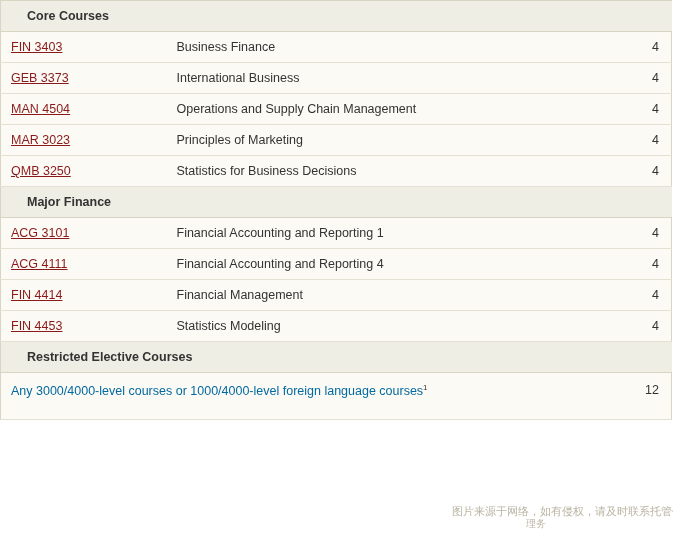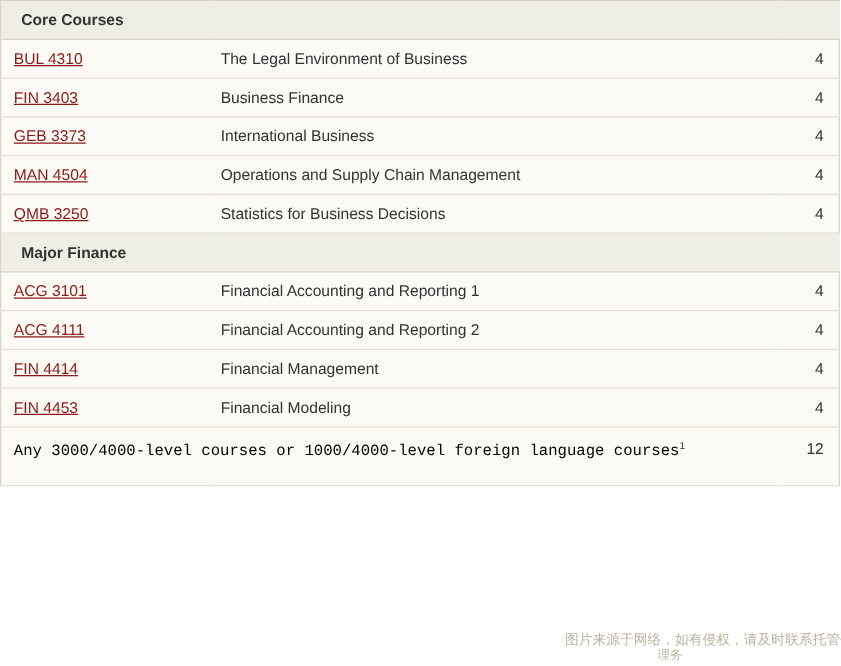--- a/index.html
+++ b/index.html
@@ -23,21 +23,21 @@
   .course-table tr {
     height: 31px;
   }
   .section-row td {
     background: #efeee4;
     font-weight: bold;
     color: #333333;
     font-size: 12.5px;
     border-top: 1px solid #d8d5c4;
     border-bottom: 1px solid #d8d5c4;
-    padding: 0 16px;
+    padding: 0 26px;
     height: 28px;
   }
   .section-row td.first {
     border-left: 1px solid #d8d5c4;
   }
   .course-row td {
     border-bottom: 1px solid #e3e1d4;
     padding: 0 10px;
     height: 30px;
     vertical-align: middle;
@@ -69,23 +69,22 @@
   .note-row td {
     background: #fbfaf5;
     border-bottom: 1px solid #e3e1d4;
     padding: 10px 10px 12px 10px;
     height: 24px;
     vertical-align: top;
   }
   .note-row td.first { border-left: 1px solid #d8d5c4; }
   .note-row td.last  { border-right: 1px solid #d8d5c4; }
   .note-text {
-    color: #000000;
+    color: #0369a1;
     font-size: 12.5px;
-    font-family: Liberation Mono, monospace;
   }
   sup {
     font-size: 8px;
     vertical-align: super;
   }
   .watermark {
     position: absolute;
     left: 452px;
     top: 504px;
     font-family: "DejaVu Sans", sans-serif;
@@ -111,69 +110,72 @@
     <col class="col-code">
     <col class="col-title">
     <col class="col-credits">
   </colgroup>
   <tbody>
 
     <tr class="section-row">
       <td class="first" colspan="3">Core Courses</td>
     </tr>
     <tr class="course-row">
-      <td class="first"><span class="code-link">BUL 4310</span></td>
-      <td><span class="title-text">The Legal Environment of Business</span></td>
-      <td class="col-credits last"><span class="credits-text">4</span></td>
-    </tr>
-    <tr class="course-row">
       <td class="first"><span class="code-link">FIN 3403</span></td>
       <td><span class="title-text">Business Finance</span></td>
       <td class="col-credits last"><span class="credits-text">4</span></td>
     </tr>
     <tr class="course-row">
       <td class="first"><span class="code-link">GEB 3373</span></td>
       <td><span class="title-text">International Business</span></td>
       <td class="col-credits last"><span class="credits-text">4</span></td>
     </tr>
     <tr class="course-row">
       <td class="first"><span class="code-link">MAN 4504</span></td>
       <td><span class="title-text">Operations and Supply Chain Management</span></td>
+      <td class="col-credits last"><span class="credits-text">4</span></td>
+    </tr>
+    <tr class="course-row">
+      <td class="first"><span class="code-link">MAR 3023</span></td>
+      <td><span class="title-text">Principles of Marketing</span></td>
       <td class="col-credits last"><span class="credits-text">4</span></td>
     </tr>
     <tr class="course-row">
       <td class="first"><span class="code-link">QMB 3250</span></td>
       <td><span class="title-text">Statistics for Business Decisions</span></td>
       <td class="col-credits last"><span class="credits-text">4</span></td>
     </tr>
 
     <tr class="section-row">
       <td class="first" colspan="3">Major Finance</td>
     </tr>
     <tr class="course-row">
       <td class="first"><span class="code-link">ACG 3101</span></td>
       <td><span class="title-text">Financial Accounting and Reporting 1</span></td>
       <td class="col-credits last"><span class="credits-text">4</span></td>
     </tr>
     <tr class="course-row">
       <td class="first"><span class="code-link">ACG 4111</span></td>
-      <td><span class="title-text">Financial Accounting and Reporting 2</span></td>
+      <td><span class="title-text">Financial Accounting and Reporting 4</span></td>
       <td class="col-credits last"><span class="credits-text">4</span></td>
     </tr>
     <tr class="course-row">
       <td class="first"><span class="code-link">FIN 4414</span></td>
       <td><span class="title-text">Financial Management</span></td>
       <td class="col-credits last"><span class="credits-text">4</span></td>
     </tr>
     <tr class="course-row">
       <td class="first"><span class="code-link">FIN 4453</span></td>
-      <td><span class="title-text">Financial Modeling</span></td>
+      <td><span class="title-text">Statistics Modeling</span></td>
       <td class="col-credits last"><span class="credits-text">4</span></td>
     </tr>
 
+    <tr class="section-row">
+      <td class="first" colspan="3">Restricted Elective Courses</td>
+    </tr>
     <tr class="note-row">
       <td class="first" colspan="2"><span class="note-text">Any 3000/4000-level courses or 1000/4000-level foreign language courses</span><sup>1</sup></td>
       <td class="col-credits last"><span class="credits-text">12</span></td>
     </tr>
   </tbody>
 </table>
 
 <div class="watermark">
   <span>图片来源于网络，如有侵权，请及时联系托管仕管学翻</span>
   <span class="line2">理务</span>

